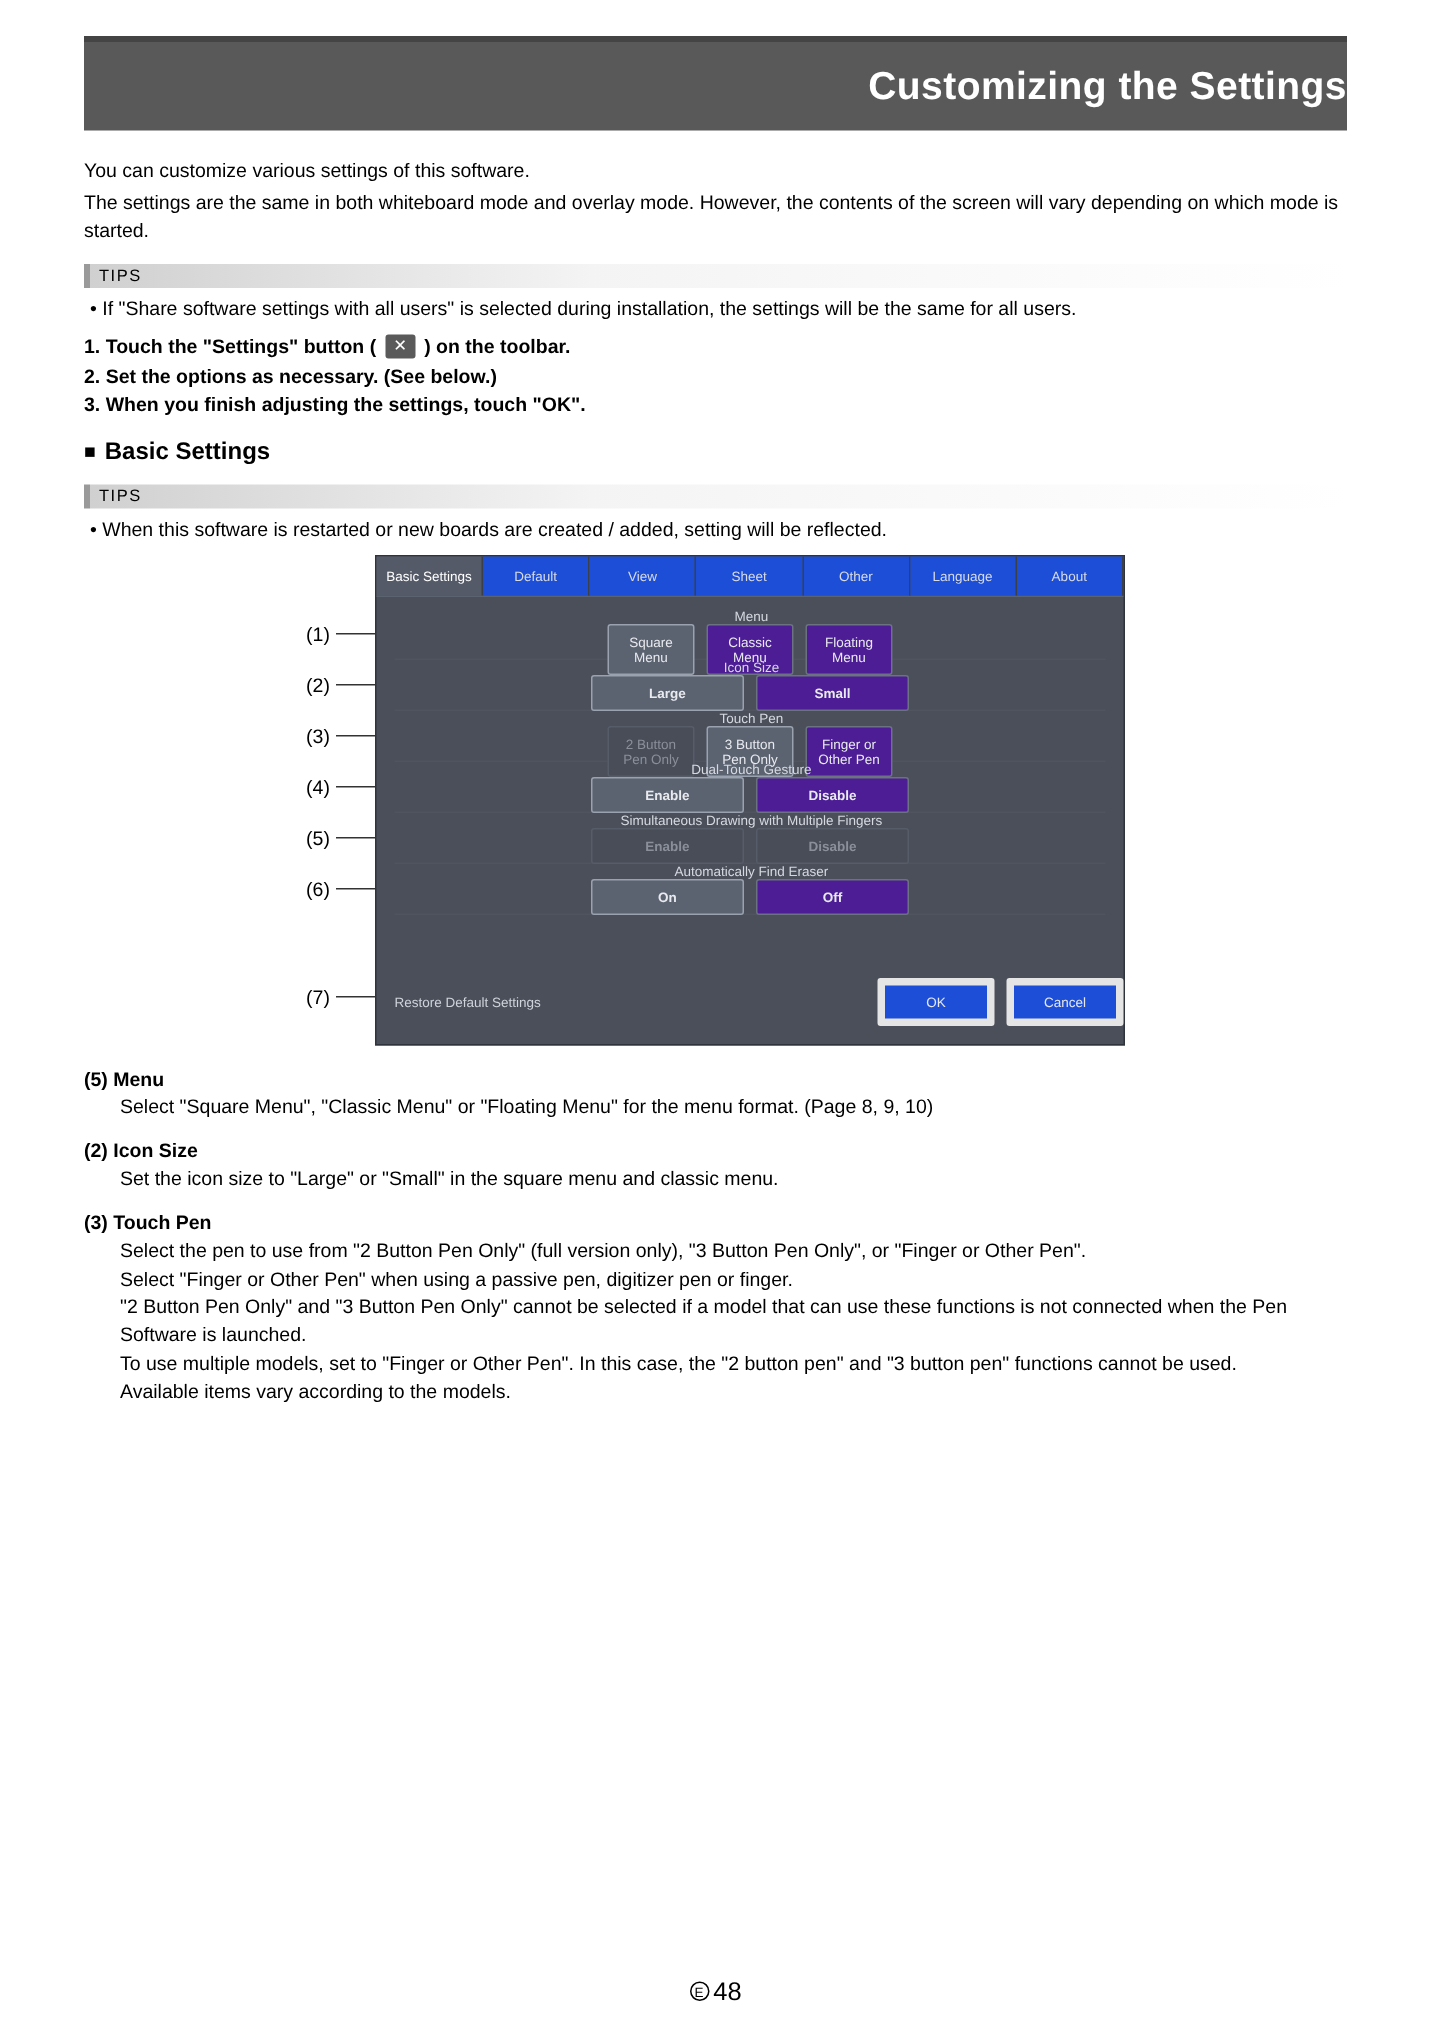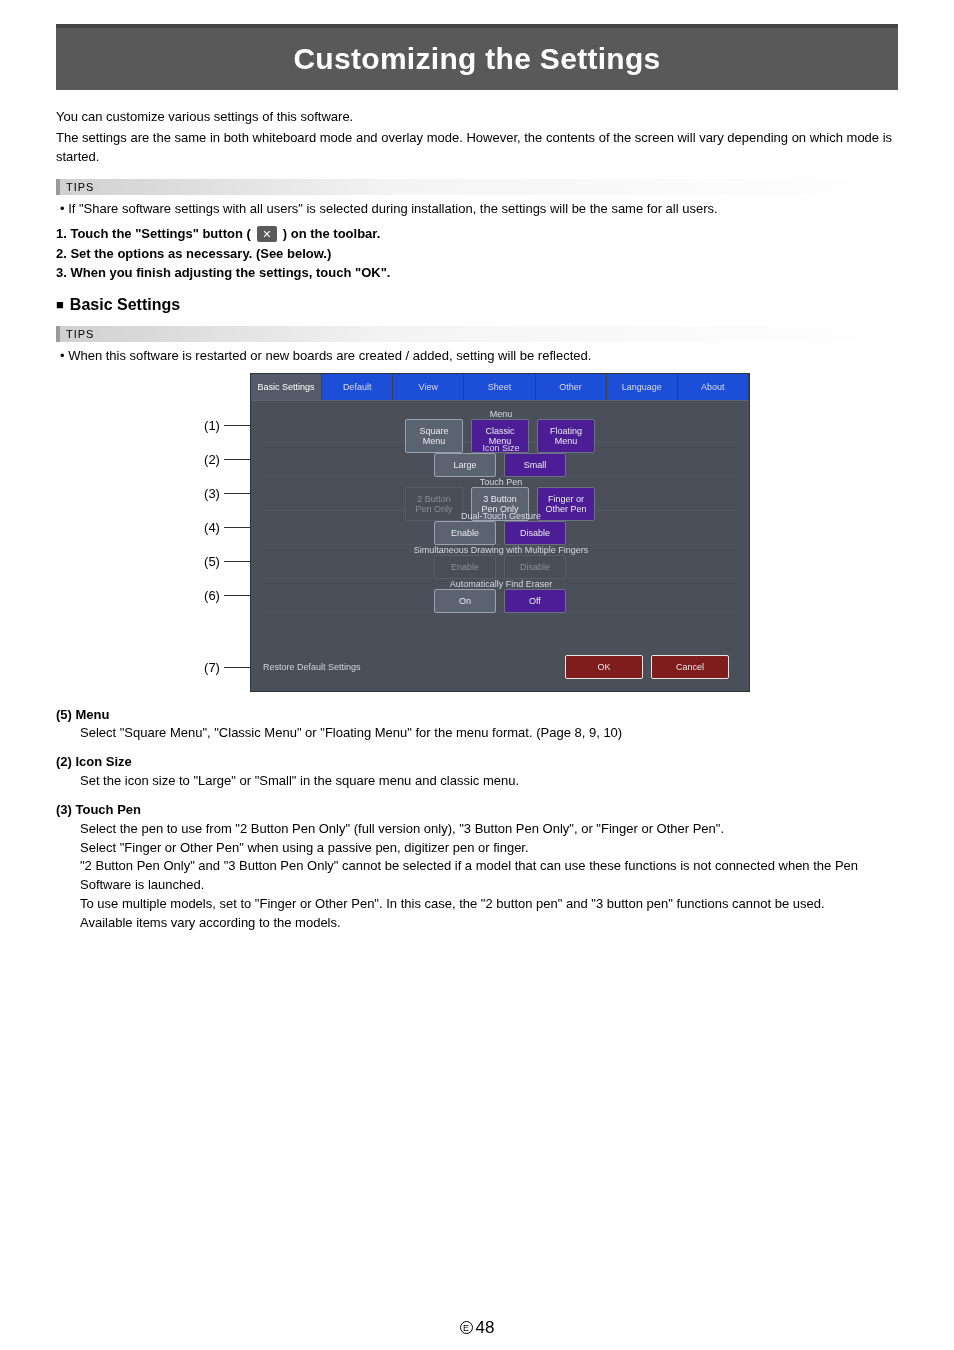--- a/index.html
+++ b/index.html
@@ -10,23 +10,23 @@
     background: #fff;
     color: #000;
     position: relative;
   }
   .page {
     padding: 24px 56px 0 56px;
   }
   .title-bar {
     background: #595959;
     color: #fff;
-    text-align: center;
+    text-align: right;
     padding: 14px 0;
-    font-size: 30px;
+    font-size: 26px;
     font-weight: bold;
     border-top: 4px solid #444;
     letter-spacing: 0.3px;
   }
   .body-text {
     font-size: 13px;
     line-height: 1.45;
     margin-top: 18px;
   }
   .tips-bar {
@@ -102,46 +102,46 @@
   .drow {
     display: flex;
     align-items: center;
     height: 34px;
     border-bottom: 1px solid rgba(255,255,255,0.03);
     flex-direction: column;
   }
   .drow .dlabel { flex: 1; color: #d6d9e0; padding-left: 2px; }
   .btns { display: flex; gap: 8px; }
   .btns.w3 .btn { width: 58px; }
-  .btns.w2 .btn { width: 62px; }
+  .btns.w2 .btn { width: 102px; font-weight: bold; }
   .btn {
     text-align: center;
     padding: 6px 4px;
     border: 1px solid #6b7280;
     border-radius: 2px;
     background: #4c1d95;
     color: #e8eaef;
   }
   .btn.sel { background: #5b6270; border-color: #9aa1af; }
   .btn.dim { color: #8a8f9a; border-color: #565c68; background: #484d58; }
 
   .dlg-footer {
     display: flex;
     align-items: center;
-    padding: 10px 20px 12px 12px;
+    padding: 10px 0 12px 12px;
     margin-top: 28px;
   }
   .dlg-footer .restore { flex: 1; color: #cfd3da; }
   .dlg-footer .fbtn {
     width: 78px;
     text-align: center;
     padding: 6px 4px;
-    border: 1px solid #e5e5e5;
+    border: 5px solid #e5e5e5;
     border-radius: 2px;
-    background: #7f1d1d;
+    background: #1d4ed8;
     margin-left: 8px;
   }
 
   
   .desc-block { margin-top: 14px; font-size: 13px; line-height: 1.45; }
   .desc-item { margin-top: 10px; }
   .desc-item .dh { font-weight: bold; }
   .desc-item .db { padding-left: 24px; }
 
   .page-number {

